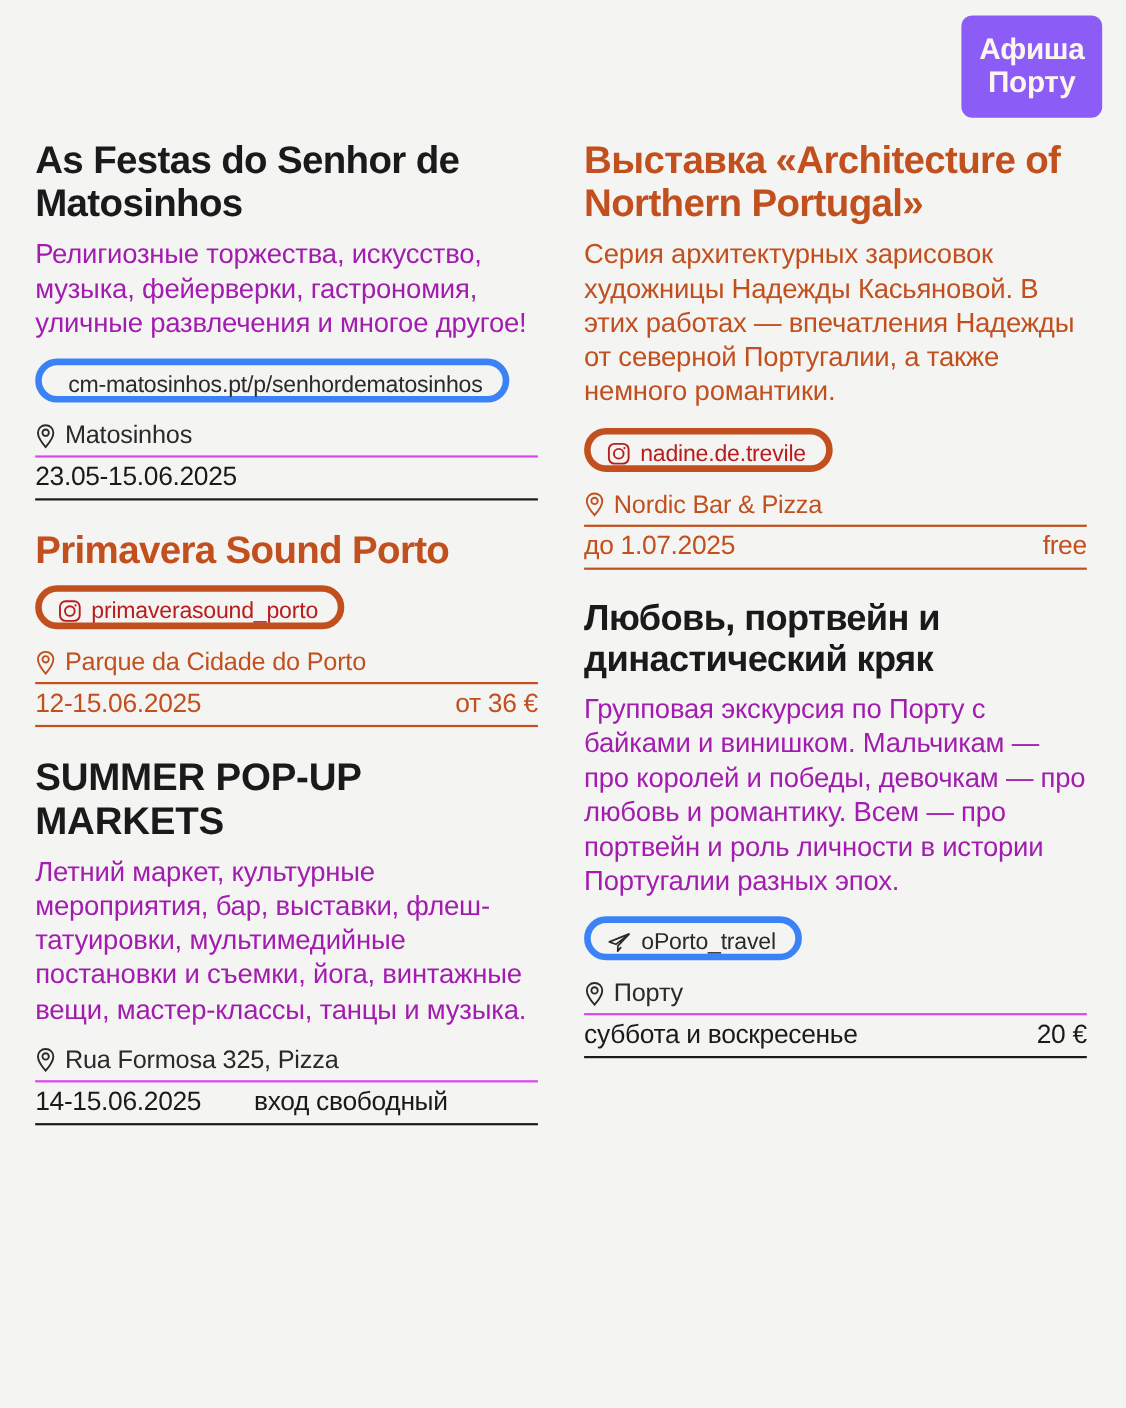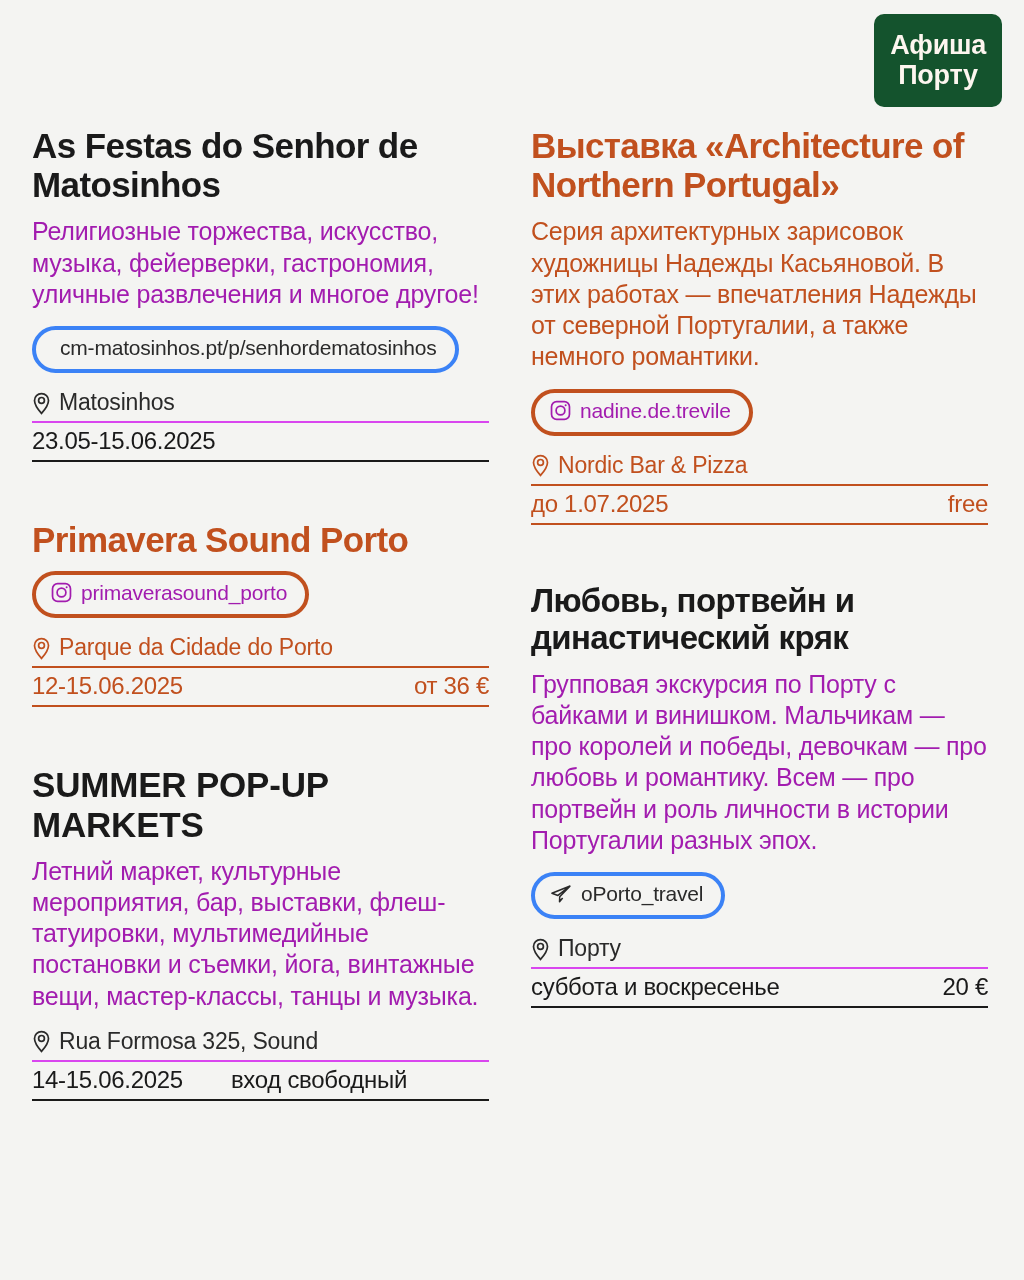--- a/index.html
+++ b/index.html
@@ -9,30 +9,30 @@
     font-family:"Liberation Sans", sans-serif;
     color:#1A1A1A;
     overflow:hidden;
   }
   .page { position:relative; width:1024px; height:1280px; padding:0; }
 
   
   .badge {
     position:absolute; top:14px; right:22px;
     width:128px; height:93px;
-    background:#14532d; border-radius:10px;
+    background:#8b5cf6; border-radius:10px;
     display:flex; flex-direction:column;
     align-items:center; justify-content:center;
     color:#FDF6EF; line-height:1.08;
     font-weight:bold; font-size:27px; letter-spacing:-0.3px;
   }
 
   
   .columns { display:flex; gap:42px; padding:126px 36px 0 32px; }
-  .col { width:458px; display:flex; flex-direction:column;gap:32px; }
+  .col { width:458px; display:flex; flex-direction:column; }
   .col-right { padding-top:0px; }
 
   .card { margin-bottom:26px; }
   .card.orange { color:#C1501E; }
 
   .title {
     font-weight:bold;
     font-size:35px;
     line-height:1.12;
     letter-spacing:-0.6px;
@@ -47,31 +47,31 @@
     letter-spacing:-0.2px;
     margin-bottom:16px;
     color:#a21caf;
   }
   .card.orange .desc { color:#C1501E; }
   .desc.one { margin-bottom:14px; }
 
   
   .pill {
     display:inline-flex; align-items:center; gap:9px;
-    border:4px solid #3b82f6;
+    border:6px solid #3b82f6;
     border-radius:999px;
-    padding:7px 18px 11px 15px;
+    padding:7px 18px 0 15px;
     font-size:21px; line-height:1;
     letter-spacing:-0.2px;
     margin-bottom:16px;
     align-self:flex-start;
     color:#2A2A2A;
     background:transparent;
   }
-  .card.orange .pill { border-color:#C1501E; color:#a21caf; }
+  .card.orange .pill { border-color:#C1501E; color:#b91c1c; }
   .pill svg { display:block; flex:0 0 auto; }
 
   
   .loc {
     display:flex; align-items:center; gap:8px;
     font-size:23px; letter-spacing:-0.2px;
     margin-bottom:5px; color:#2A2A2A;text-align:right;
   }
   .card.orange .loc { color:#C1501E; }
   .loc svg { display:block; flex:0 0 auto; margin-top:1px; }
@@ -157,21 +157,21 @@
       <div class="card">
         <div class="title upper">SUMMER POP-UP MARKETS</div>
         <div class="desc">Летний маркет, культурные мероприятия, бар, выставки, флеш-татуировки, мультимедийные постановки и съемки, йога, винтажные вещи, мастер-классы, танцы и музыка.</div>
         <div class="loc">
           <span>
             <svg width="19" height="23" viewBox="0 0 19 23" fill="none" stroke="currentColor" stroke-width="1.7">
               <path d="M9.5 1.6c-4 0-7 3-7 6.8 0 5 7 13 7 13s7-8 7-13c0-3.8-3-6.8-7-6.8z"></path>
               <circle cx="9.5" cy="8.4" r="2.9"></circle>
             </svg>
           </span>
-          <span>Rua Formosa 325, Sound</span>
+          <span>Rua Formosa 325, Pizza</span>
         </div>
         <div class="meta tight">
           <span>14-15.06.2025</span>
           <span class="price">вход свободный</span>
         </div>
       </div>
 
     </div>
 
     <div class="col col-right">

